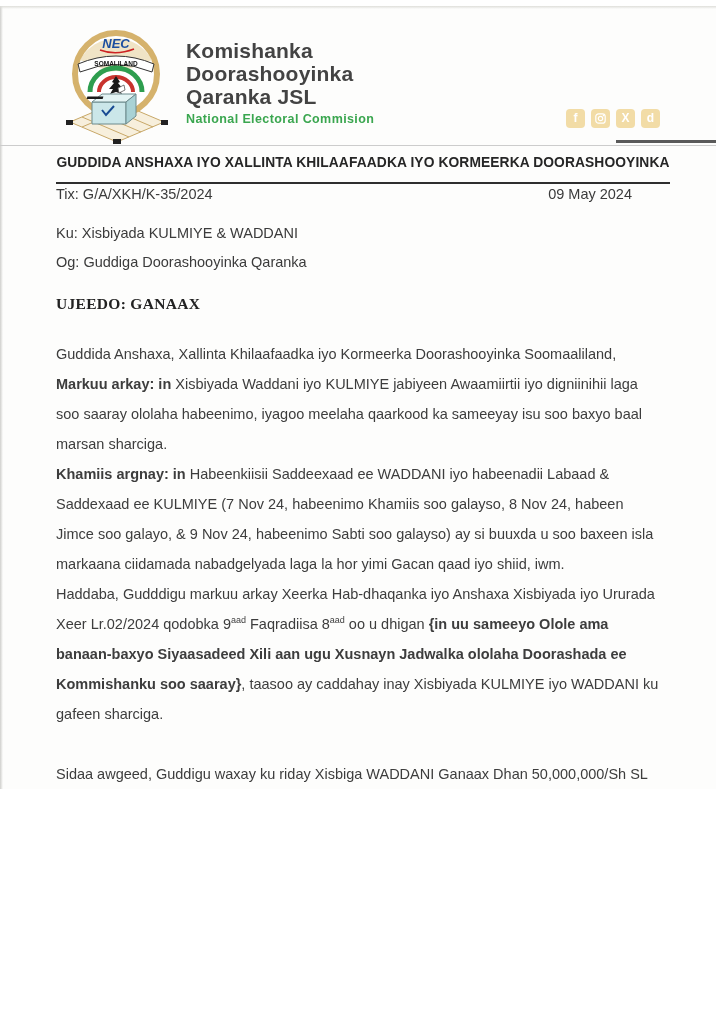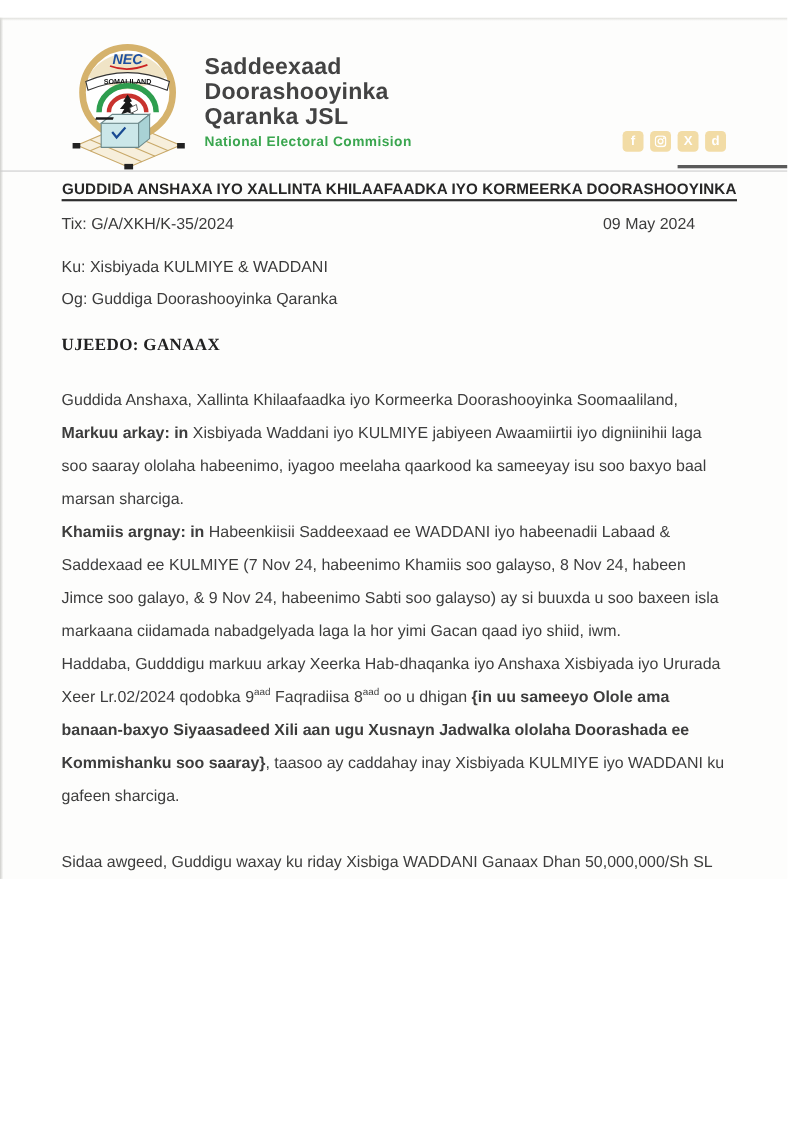--- a/index.html
+++ b/index.html
@@ -1,18 +1,18 @@
 <!DOCTYPE html>
 <html><head>
 <meta charset="utf-8">
 <style>
   * { margin:0; padding:0; box-sizing:border-box; }
   html,body { background:#ffffff; }
   .page {
-    position:relative; width:716px; height:783px; margin:16px auto;
+    position:relative; width:716px; height:783px; margin:6px auto;
     background:#fdfdfc; overflow:hidden;
     font-family:"Liberation Sans", sans-serif; color:#3b3b3b;text-decoration:underline;
   }
   .scan-edge-left { position:absolute; left:0; top:0; width:3px; height:100%; background:linear-gradient(to right,#cfcfcc,rgba(255,255,255,0)); }
   .scan-edge-top { position:absolute; left:0; top:0; width:100%; height:3px; background:linear-gradient(to bottom,#dededa,rgba(255,255,255,0)); }
 
   
   .logo { position:absolute; left:62px; top:24px; width:110px; height:116px; }
   .org-block { position:absolute; left:186px; top:33px; }
   .org-line { font-weight:bold; font-size:21px; line-height:23px; color:#434343; letter-spacing:0.2px; }
@@ -23,21 +23,21 @@
     color:#ffffff; font-weight:bold; font-size:12px; line-height:19px;
     text-align:center; display:flex; align-items:center; justify-content:center;
   }
   .rule-light { position:absolute; left:0; top:139px; width:716px; height:1px; background:#cccccc; }
   .rule-dark-right { position:absolute; right:0; top:134px; width:100px; height:3px; background:#5a5a5a; }
 
   
   .doc-heading { position:absolute; left:40px; right:30px; top:147px; text-align:center; }
   .doc-heading span {
     font-weight:bold; font-size:13.8px; color:#262626; letter-spacing:0.1px;
-    border-bottom:2px solid #2e2e2e; padding-bottom:2px;
+    border-bottom:2px solid #2e2e2e; padding-bottom:12px;
   }
 
   
   .letter { position:absolute; left:56px; right:56px; top:180px; }
   .meta-row { display:flex; justify-content:space-between; font-size:14.5px; }
   .meta-date { margin-right:28px; }
   .meta-to { margin-top:23px; font-size:14.5px; }
   .meta-cc { margin-top:13px; font-size:14.5px; }
   .subject { margin-top:25px; font-family:"Liberation Serif", serif; font-weight:bold; font-size:15.5px; color:#222; letter-spacing:0.3px; }
   .body-text { margin-top:26px; }
@@ -101,21 +101,21 @@
       <polygon points="30,72 64,72 64,94 30,94" fill="#cbe7e9" stroke="#6d8a8c" stroke-width="1"></polygon>
       <polygon points="30,72 40,64 74,64 64,72" fill="#e4f4f4" stroke="#6d8a8c" stroke-width="1"></polygon>
       <polygon points="64,72 74,64 74,86 64,94" fill="#a9d2d5" stroke="#6d8a8c" stroke-width="1"></polygon>
       <rect x="47" y="66.5" width="16" height="2.4" fill="#1a1a1a" transform="skewX(-18)"></rect>
       <polygon points="56,58 62,55 63,60 57,63" fill="#ffffff" stroke="#555" stroke-width="0.8"></polygon>
       <path d="M40,80 l4,5 l8,-9" stroke="#184a92" stroke-width="2" fill="none"></path>
     </g>
   </svg>
 
   <div class="org-block">
-    <div class="org-line">Saddeexaad</div>
+    <div class="org-line">Komishanka</div>
     <div class="org-line">Doorashooyinka</div>
     <div class="org-line">Qaranka JSL</div>
     <div class="org-sub">National Electoral Commision</div>
   </div>
 
   <div class="social-row" id="social-row">
       <span class="social-chip">f</span>
       <span class="social-chip">
         <svg width="11" height="11" viewBox="0 0 11 11">
           <rect x="0.8" y="0.8" width="9.4" height="9.4" rx="2.8" fill="none" stroke="#fff" stroke-width="1.2"></rect>

